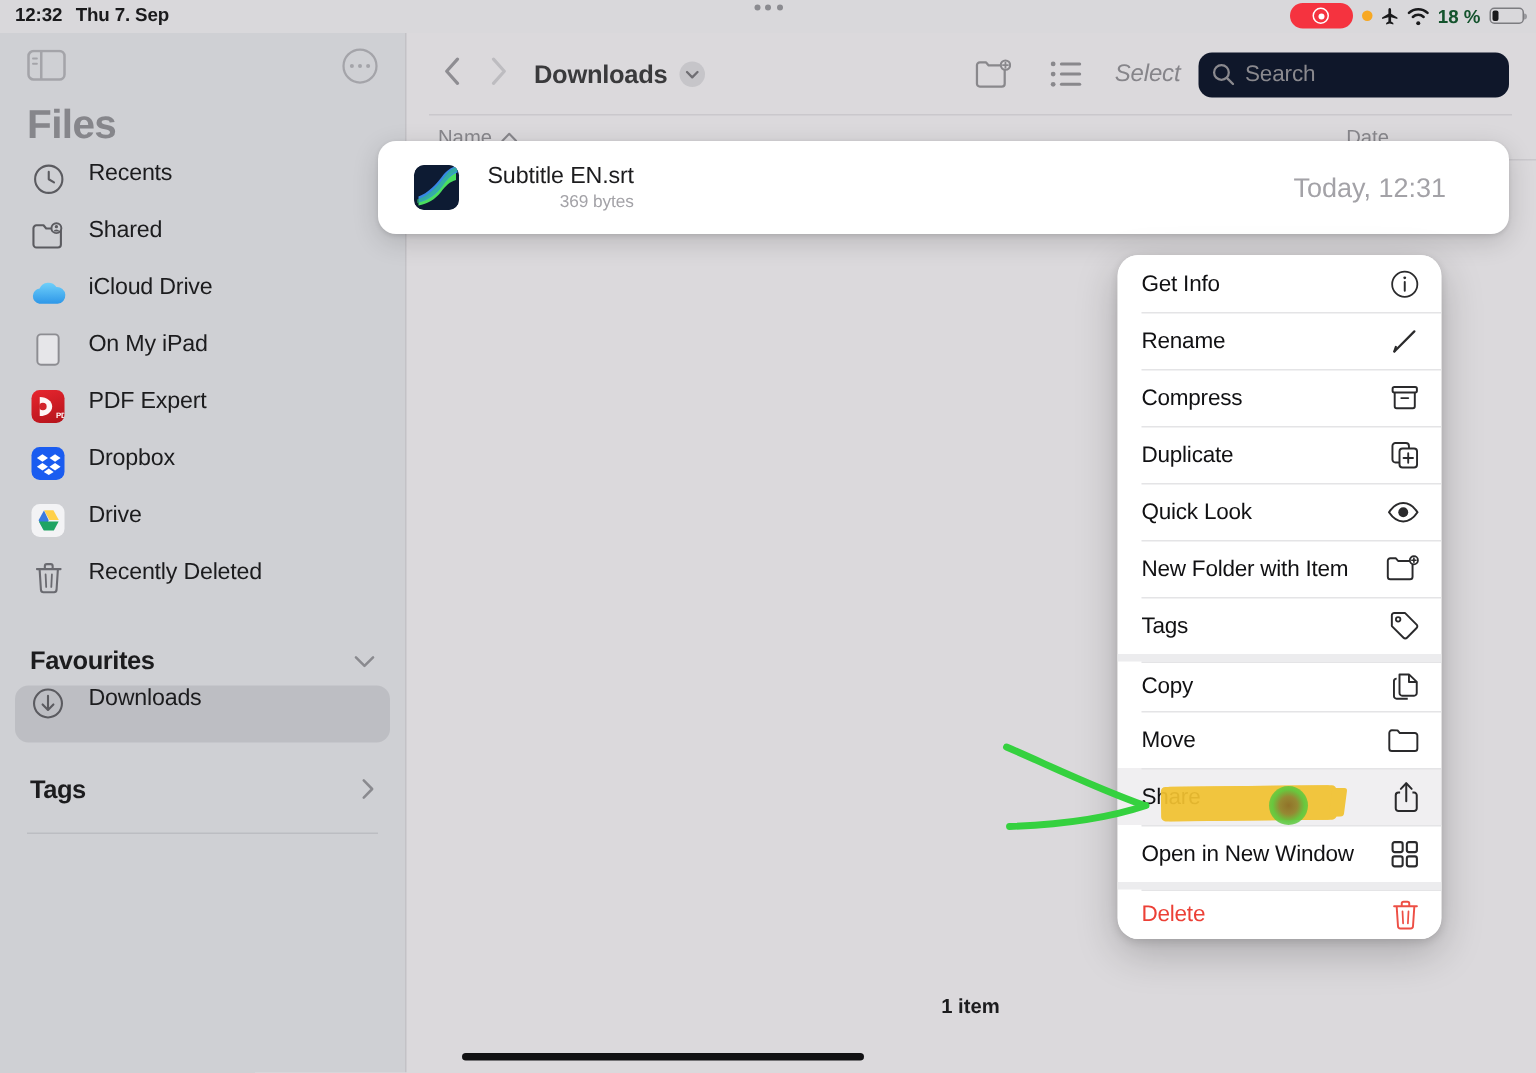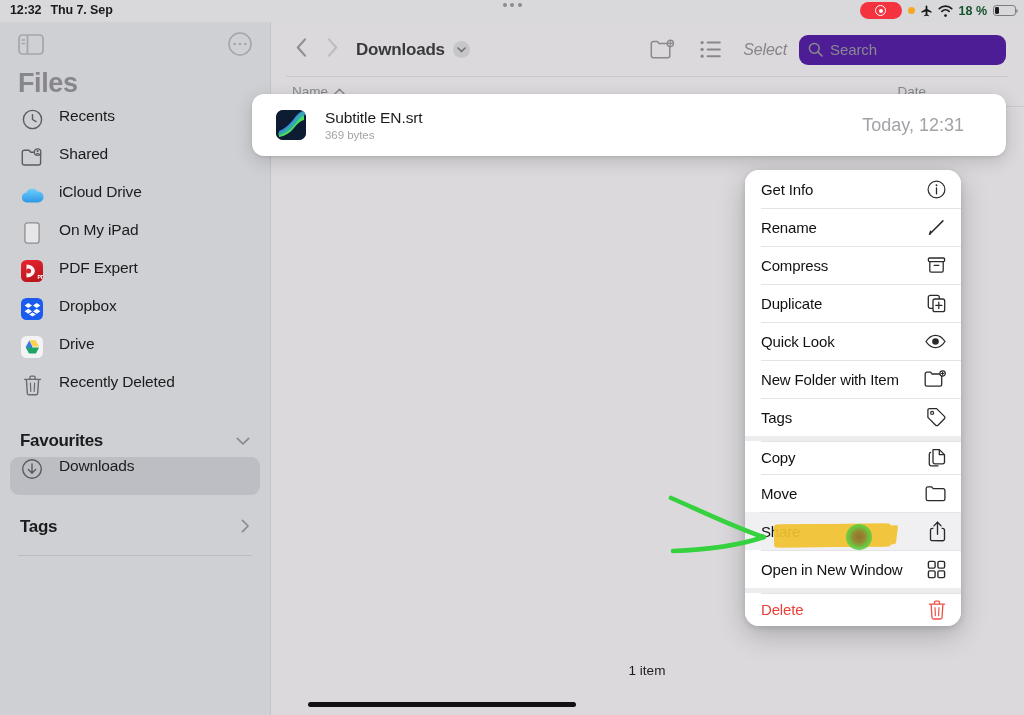--- a/index.html
+++ b/index.html
@@ -117,21 +117,21 @@
   .crumb-chev {
     width: 17px; height: 17px; border-radius: 50%;
     background: #c6c5c9; color: #77767b;
     display:flex; align-items:center; justify-content:center; font-size: 9px;
   }
   .tb-spacer { flex: 1; }
   .tb-btn { padding: 0 13px; display: flex; align-items: center; opacity: .72; }
   .tb-select { font-size: 16px; color: #86858a; padding: 0 12px 0 8px; letter-spacing: -0.1px; font-style: italic; }
   #search {
     width: 207px; height: 30px; border-radius: 9px;
-    background: #4c1d95;
+    background: #0f172a;
     display: flex; align-items: center; gap: 7px; padding: 0 9px;
   }
   #search .ph { font-size: 15px; color: #8a898e; letter-spacing: -0.1px; }
   #colhdr {
     position: relative; height: 30px;
     display: flex; align-items: center;
     padding: 0 24px 0 22px;
     font-size: 13.5px; color: #88878c;
     border-bottom: 1px solid #cac8cc;
   }
@@ -146,21 +146,21 @@
     position: absolute; left: -18px; top: 72px; width: 754px; height: 62px;
     background: #ffffff; border-radius: 12px;
     box-shadow: 0 5px 18px rgba(0,0,0,.16), 0 1px 3px rgba(0,0,0,.10);
     display: flex; align-items: center; padding: 0 20px 0 24px;
     z-index: 12;
   }
   #fileicon {
     width: 30px; height: 30px; border-radius: 7px;
     background: #0d1b33; position: relative; overflow: hidden; flex: none;
   }
-  #filemeta { margin-left: 19px; display: flex; flex-direction: column; gap: 2px; }
+  #filemeta { margin-left: 19px; display: flex; flex-direction: column; gap: 2px; align-items: flex-end; }
   .fname { font-size: 15.5px; color: #1c1c1e; letter-spacing: -0.1px; }
   .fsize { font-size: 11.5px; color: #a3a2a7; letter-spacing: -0.05px; }
   .fdate { margin-left: auto; font-size: 18px; color: #a3a2a7; padding-right: 22px; }
 
   
   #ctxmenu {
     position: absolute; left: 745px; top: 170px; width: 216px;
     background: #f7f7f7; border-radius: 14px; overflow: hidden;
     box-shadow: 0 9px 28px rgba(0,0,0,.22), 0 2px 6px rgba(0,0,0,.12);
     z-index: 20;
@@ -196,21 +196,21 @@
     position: absolute; left: 846px; top: 524px; width: 26px; height: 26px;
     border-radius: 50%;
     background: radial-gradient(circle at 50% 50%, rgba(140,110,40,.95) 0%, rgba(140,130,50,.9) 32%, rgba(92,200,62,.92) 58%, rgba(92,200,62,.75) 78%, rgba(92,200,62,0) 100%);
     z-index: 26;
   }
   #arrow { position: absolute; left: 665px; top: 488px; z-index: 25; }
 
   
   #itemcount {
     position: absolute; left: 270px; width: 754px; top: 663px;
-    text-align: center; font-size: 13.5px; font-weight: normal; color: #1c1c1e;
+    text-align: center; font-size: 13.5px; font-weight: bold; color: #1c1c1e;
   }
   #homebar {
     position: absolute; left: 50%; transform: translateX(-50%); bottom: 8px;
     width: 268px; height: 5px; border-radius: 3px; background: #111113;
   }
 </style>
 </head>
 <body>
 
 <div id="screen">

